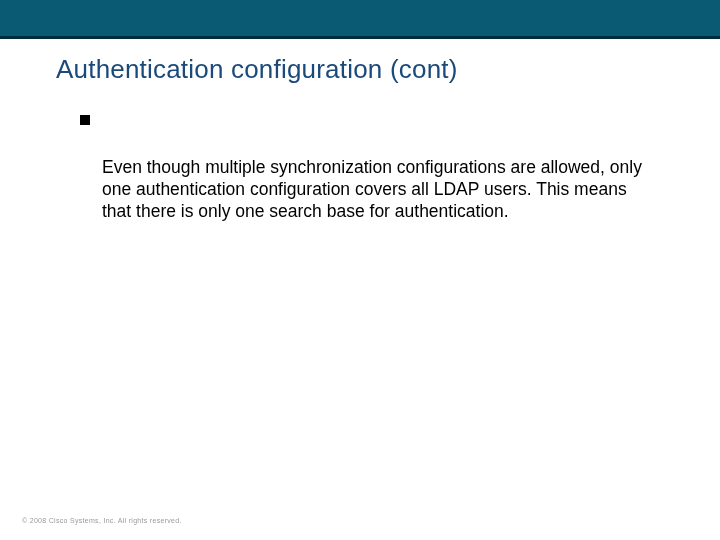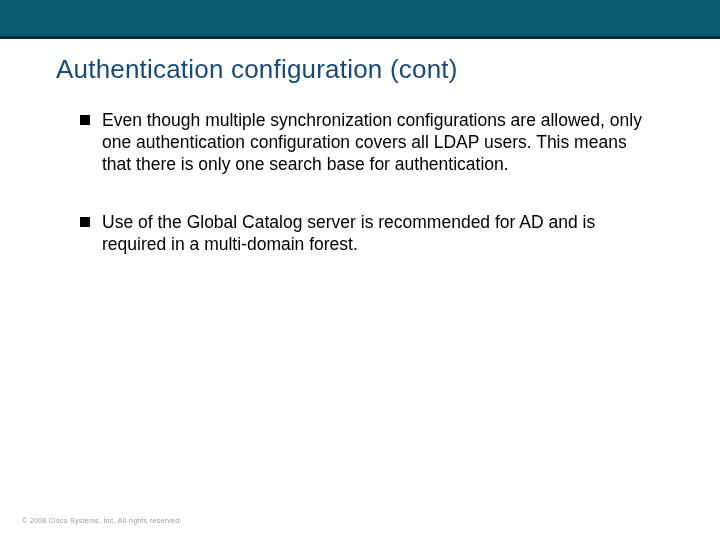--- a/index.html
+++ b/index.html
@@ -52,21 +52,21 @@
     line-height: 1.25;
   }
   .bullet-marker {
     width: 10px;
     height: 10px;
     background: #000;
     flex: 0 0 auto;
     margin-top: 5px;
     margin-right: 12px;
   }
-  .bullet-text { flex: 1 1 auto; }
+  .bullet-text { flex: 1 1 auto; margin-top: 47px; }
   .footer {
     position: absolute;
     left: 22px;
     bottom: 16px;
     font-size: 7px;
     color: #9a9a9a;
     letter-spacing: 0.3px;
   }
 </style>
 </head>
@@ -78,21 +78,17 @@
   <h1 class="title">Authentication configuration (cont)</h1>
 
   <div class="body">
 
     <div class="bullet-item">
       <div class="bullet-marker"></div>
       <div class="bullet-text">Even though multiple synchronization configurations are allowed, only one authentication configuration covers all LDAP users. This means that there is only one search base for authentication.</div>
     </div>
 
 
-    <div class="bullet-item">
-      <div class="bullet-marker"></div>
-      <div class="bullet-text">Use of the Global Catalog server is recommended for AD and is required in a multi-domain forest.</div>
-    </div>
 
   </div>
 
   <div class="footer">© 2008 Cisco Systems, Inc. All rights reserved.</div>
 </div>
 
 </body></html>

